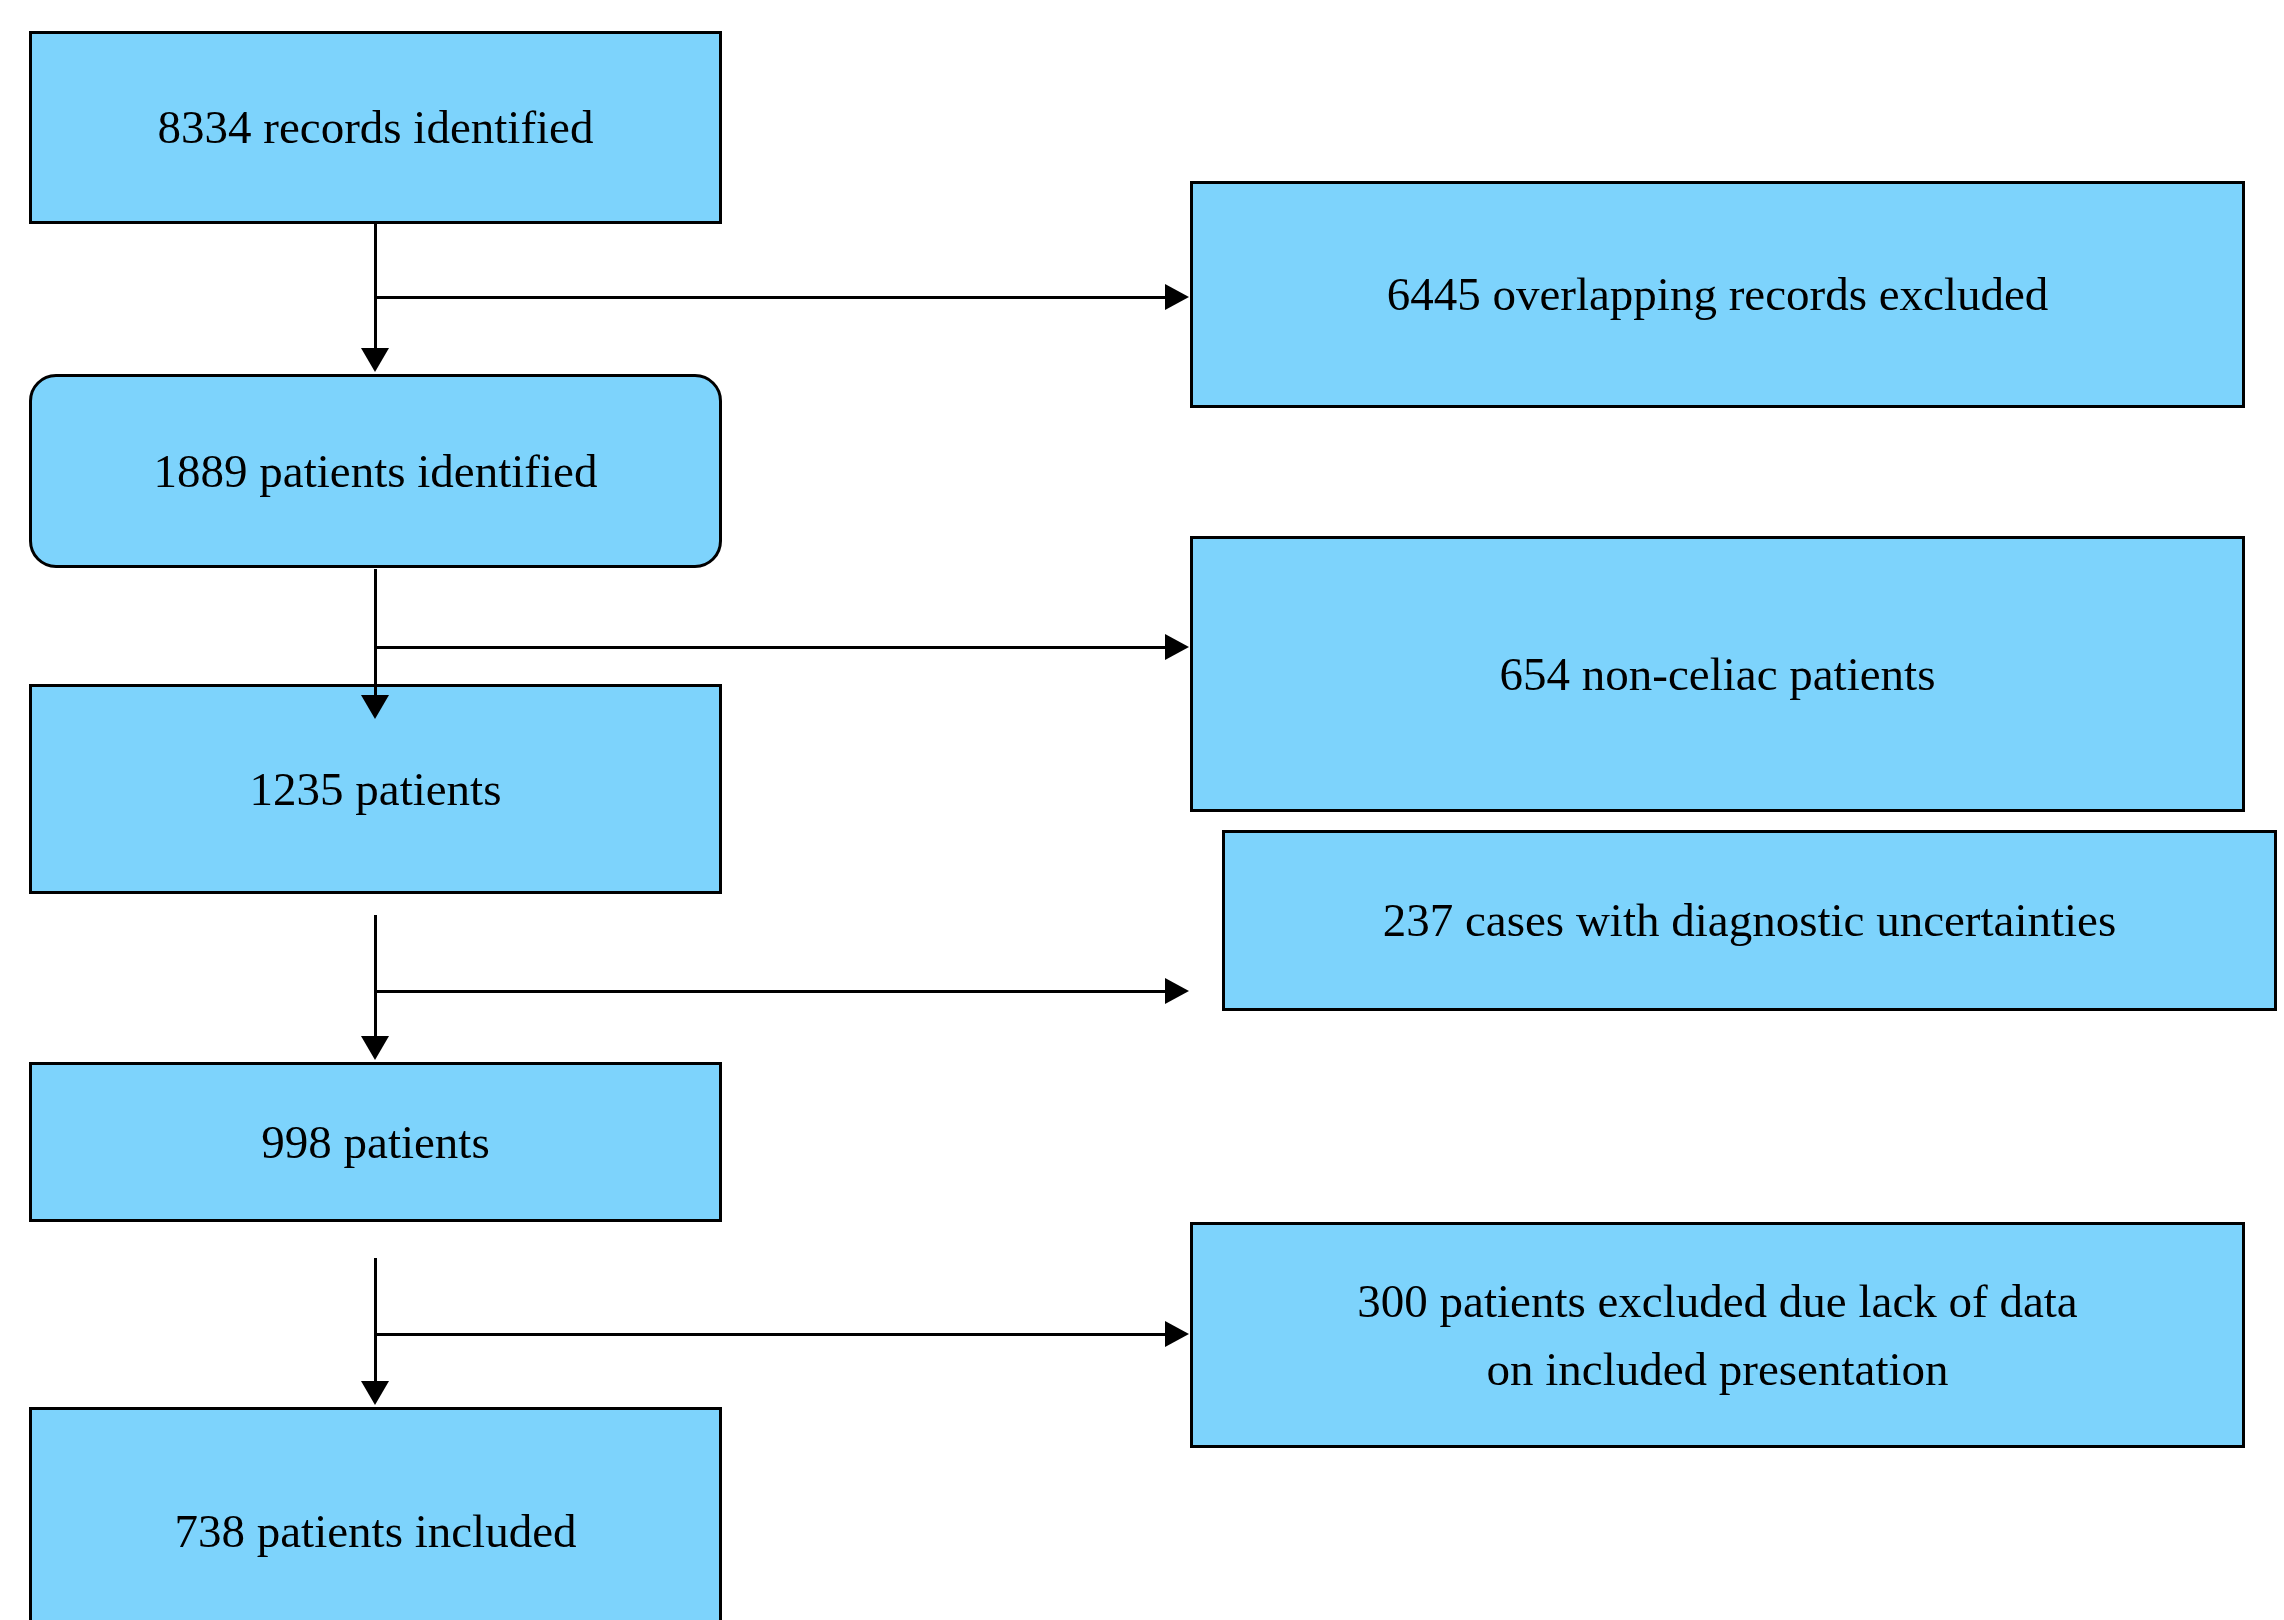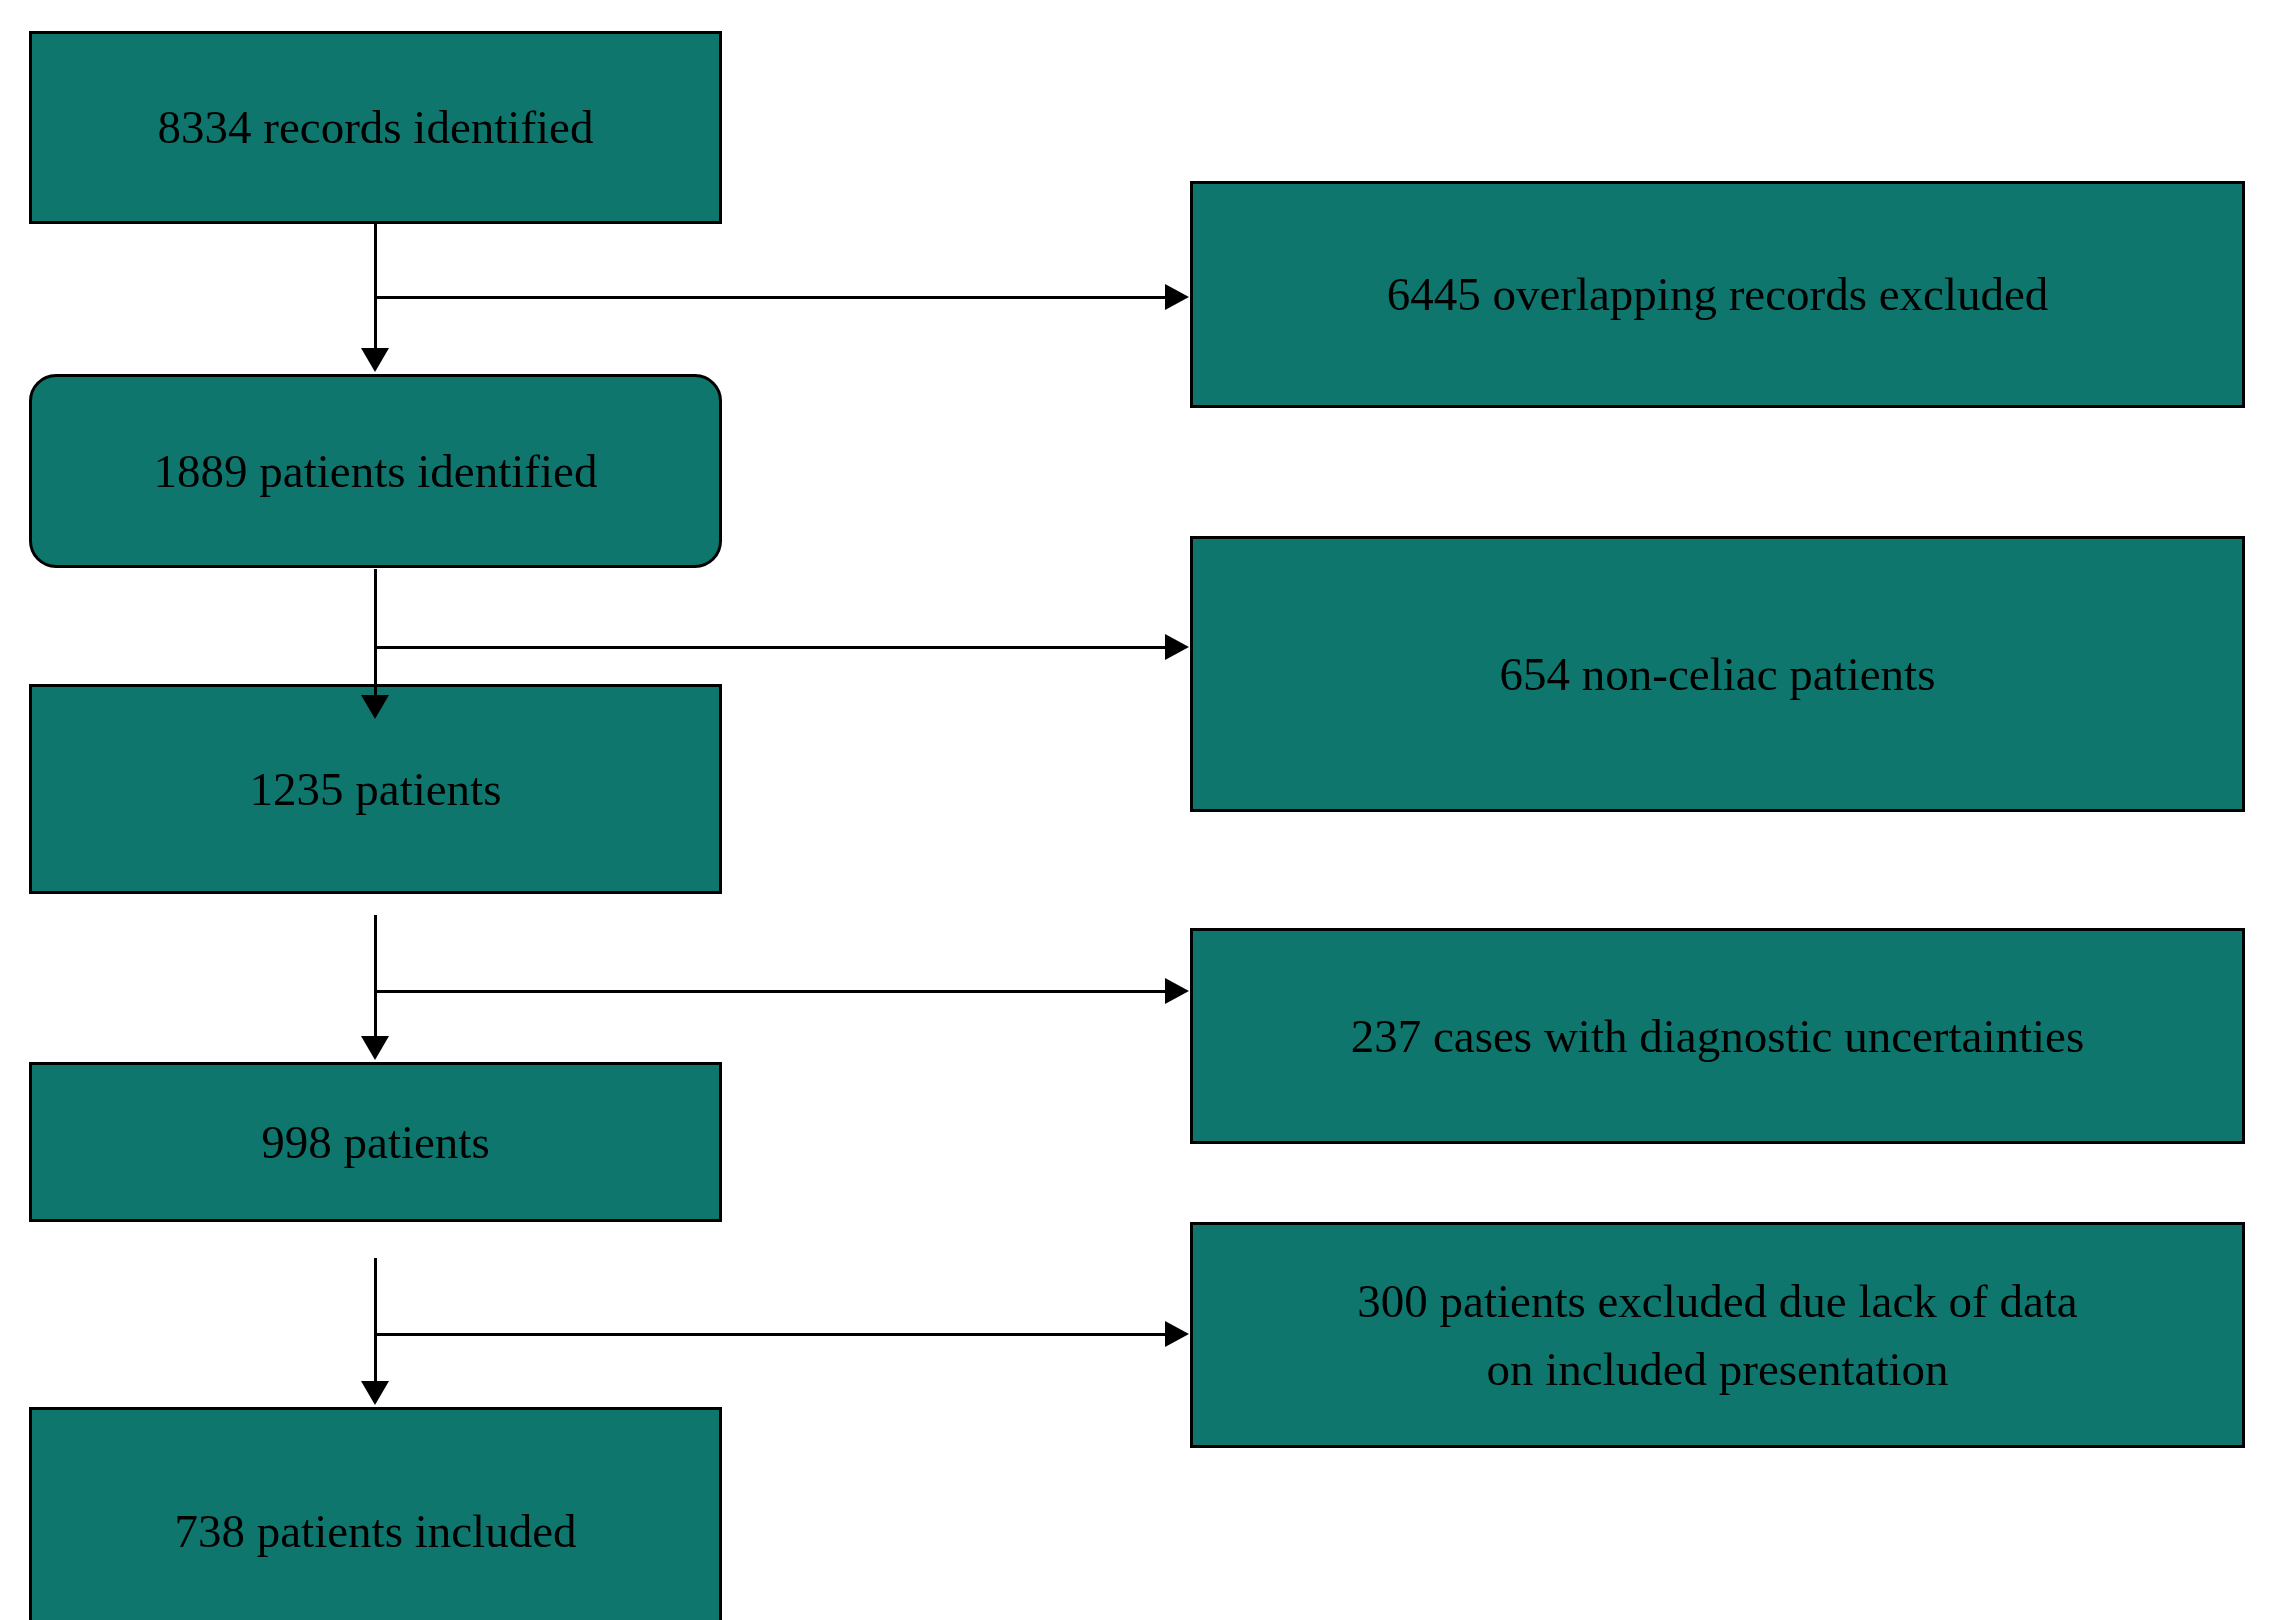--- a/index.html
+++ b/index.html
@@ -12,21 +12,21 @@
     width: 2284px;
     height: 1620px;
     background: #ffffff;
     font-family: "Liberation Serif", serif;
     color: #000000;
   }
   .node {
     position: absolute;
     box-sizing: border-box;
     border: 3.3px solid #000000;
-    background: #0f766e;
+    background: #7dd3fc;
     display: flex;
     flex-direction: column;
     align-items: center;
     justify-content: center;
     text-align: center;
     font-size: 47px;
     line-height: 1.45;
   }
   .node span { display: block; }
   .flow-box {
@@ -73,21 +73,21 @@
   
   #flow-0 { top: 31px;   height: 193px; }
   #flow-1 { top: 374px;  height: 194px; border-radius: 27px; }
   #flow-2 { top: 684px;  height: 210px; }
   #flow-3 { top: 1062px; height: 160px; }
   #flow-4 { top: 1407px; height: 248px; }
 
   
   #excl-0 { top: 181px;  height: 227px; }
   #excl-1 { top: 536px;  height: 276px; }
-  #excl-2 { top: 928px; height: 216px; }
+  #excl-2 { top: 830px; height: 181px; margin-left: 32px; }
   #excl-3 { top: 1222px; height: 226px; }
 
   
   #vline-0 { top: 224px;  height: 127px; }
   #vline-1 { top: 569px;  height: 127px; }
   #vline-2 { top: 915px; height: 123px; }
   #vline-3 { top: 1258px; height: 124px; }
 
   
   #adown-0 { top: 348px; }

